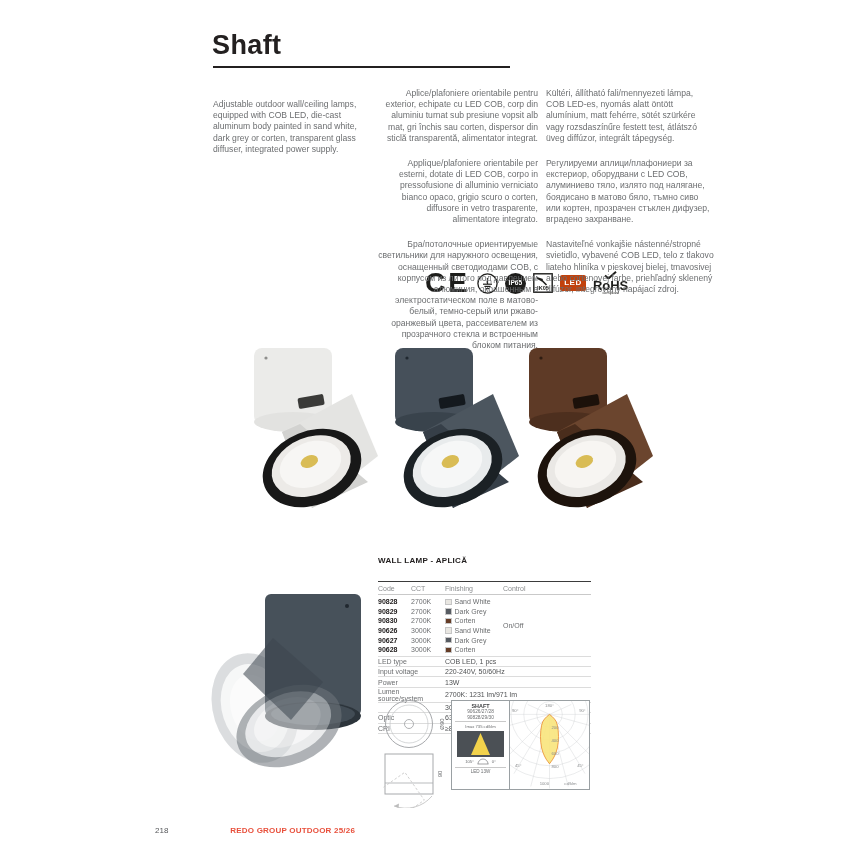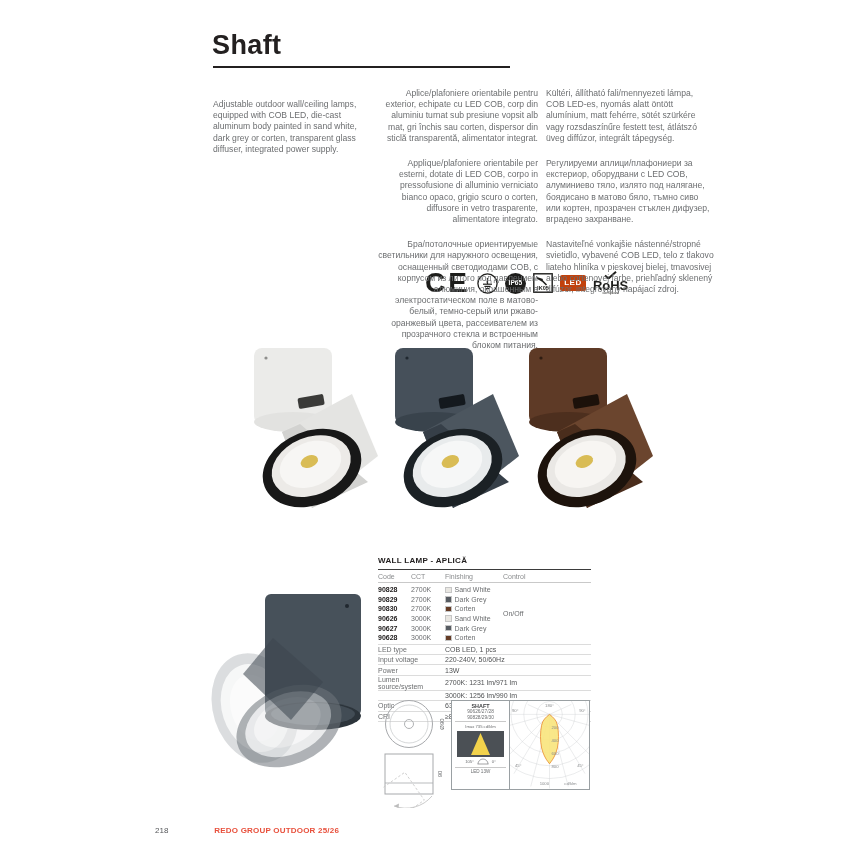--- a/index.html
+++ b/index.html
@@ -21,21 +21,21 @@
   .ip-badge{width:21px;height:21px;border-radius:50%;background:#1d1d1b;color:#fff;
             font-size:6.6px;font-weight:700;display:flex;align-items:center;justify-content:center;}
   .led-badge{width:26px;height:16px;background:#c2410c;border-radius:2px;color:#fff;
              font-size:8px;font-weight:700;display:flex;align-items:center;justify-content:center;letter-spacing:.5px;}
   .rohs{display:flex;flex-direction:column;align-items:center;line-height:1;color:#1d1d1b;}
   .rohs .r1{font-size:13px;font-weight:700;}
   .rohs .r2{font-size:3.8px;}
   
   .tbl{position:absolute;left:378px;top:556px;width:213px;font-size:7px;}
   .tbl-title{font-size:8px;font-weight:700;color:#232020;letter-spacing:.3px;
-             padding-bottom:4px;border-bottom:1.4px solid #3b3b3b;}
+             padding-bottom:16px;border-bottom:1.4px solid #3b3b3b;}
   .tbl-head{display:flex;color:#8a8c8e;padding:3px 0 2px;border-bottom:1px solid #c9c9c9;}
   .c-code{width:33px;}.c-cct{width:34px;}.c-fin{width:58px;}.c-ctrl{flex:1;}
   .rows{position:relative;padding:2px 0 1px;}
   .trow{display:flex;align-items:center;height:9.6px;}
   .trow .code{width:33px;font-weight:700;color:#232020;}
   .trow .cct{width:34px;color:#6c6e70;}
   .trow .fin{width:58px;display:flex;align-items:center;gap:3px;color:#6c6e70;}
   .swatch{width:6.5px;height:6.5px;border:.5px solid #c6c6c6;box-sizing:border-box;}
   .ctrl-val{position:absolute;left:125px;top:50%;transform:translateY(-50%);color:#6c6e70;}
   .spec{display:flex;align-items:center;min-height:9.4px;border-top:1px solid #dcdcdc;}
@@ -54,21 +54,21 @@
           align-items:center;padding-top:2px;color:#5a5c5e;}
   .legend .m{font-size:5.4px;font-weight:700;color:#3d3f41;}
   .legend .cd{font-size:4.8px;line-height:5.6px;color:#6c6e70;}
   .legend .imax{font-size:4.2px;margin:1px 0 2px;border-top:1px solid #c9c9c9;width:90%;
                 text-align:center;padding-top:1.5px;color:#6c6e70;}
   .legend .angles{display:flex;align-items:center;gap:3px;font-size:4.2px;margin-top:1.5px;color:#6c6e70;}
   .legend .lamp{font-size:4.6px;border-top:1px solid #c9c9c9;width:90%;text-align:center;
                 margin-top:2px;padding-top:1px;color:#6c6e70;}
   .polar{flex:1;}
   
-  .footer{position:absolute;left:155px;top:826px;font-size:8px;display:flex;gap:6px;align-items:center;}
+  .footer{position:absolute;left:155px;top:826px;font-size:8px;display:flex;gap:22px;align-items:center;}
   .footer .pg{color:#55575a;}
   .footer .brand{font-weight:700;letter-spacing:.2px;}
 </style>
 </head>
 <body>
 
 <div class="page">
 
   <div class="title">Shaft</div>
   <div class="title-rule"></div>

